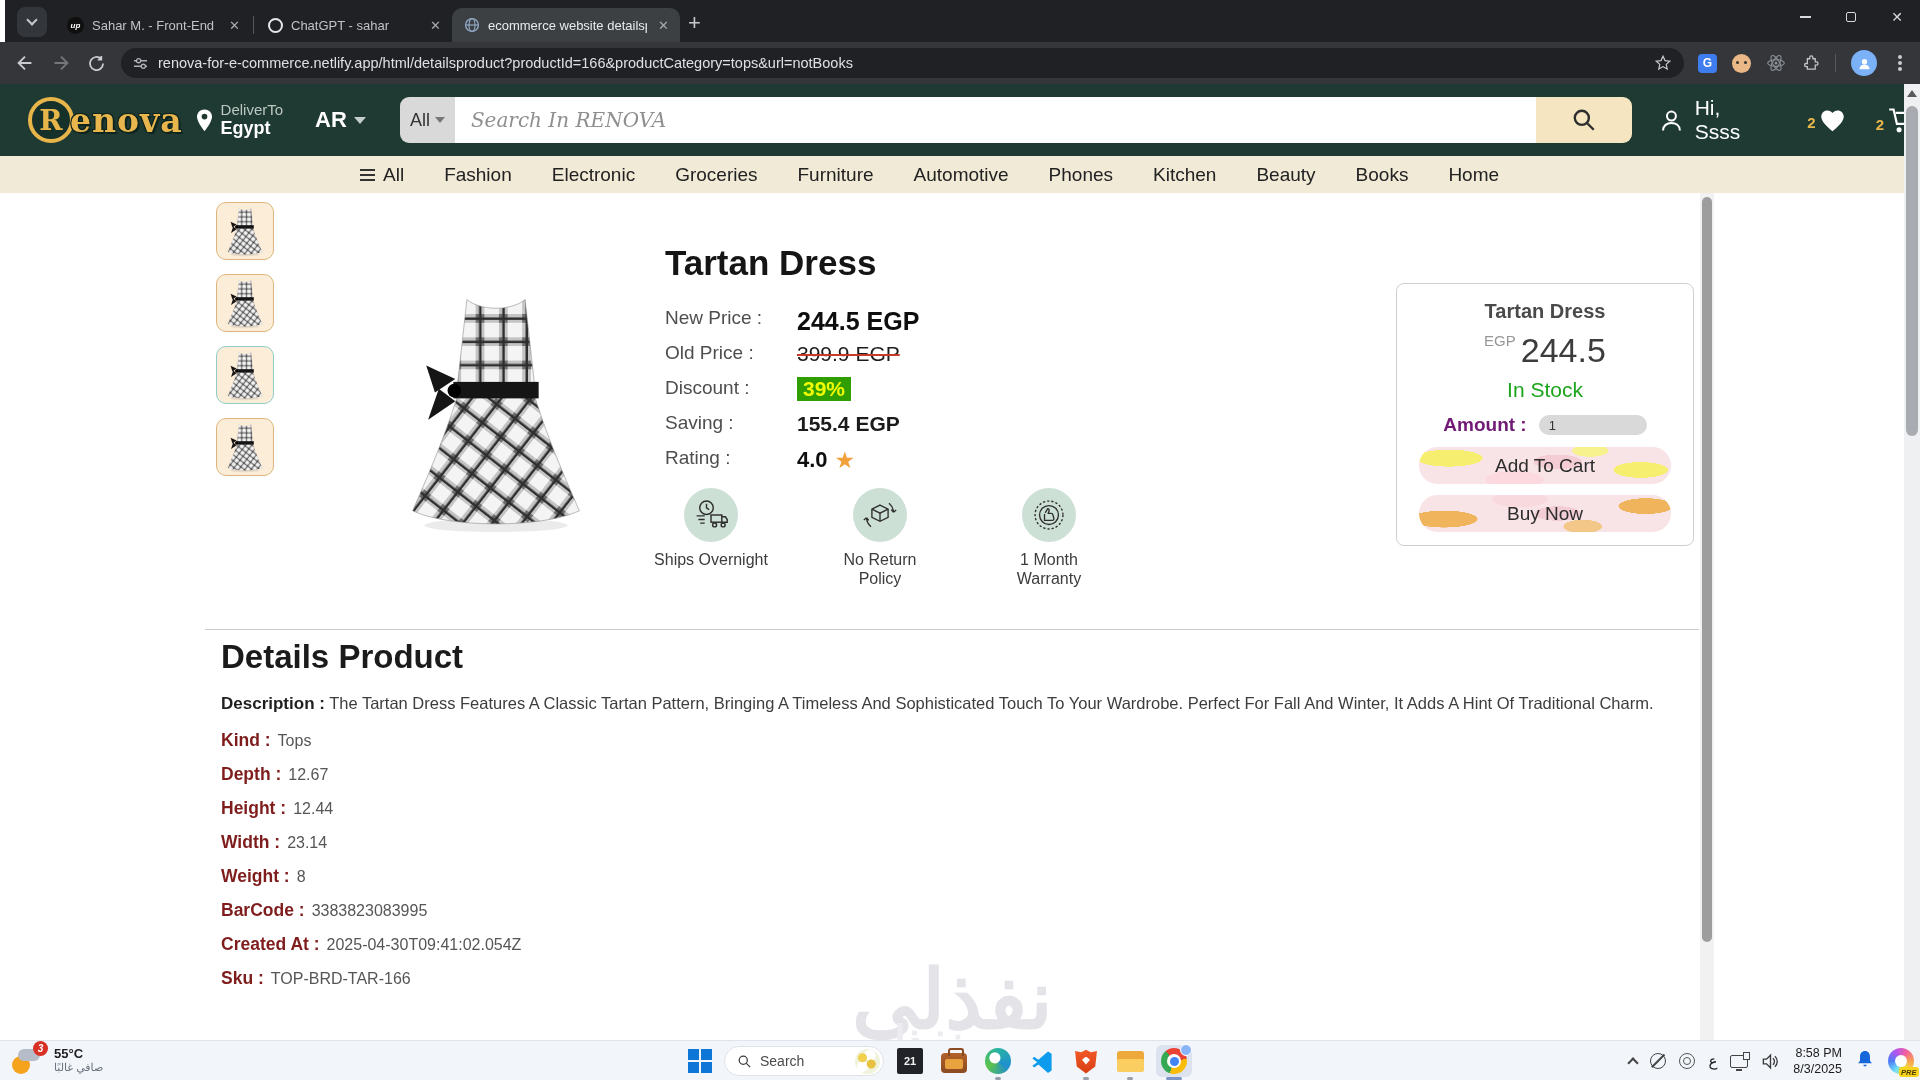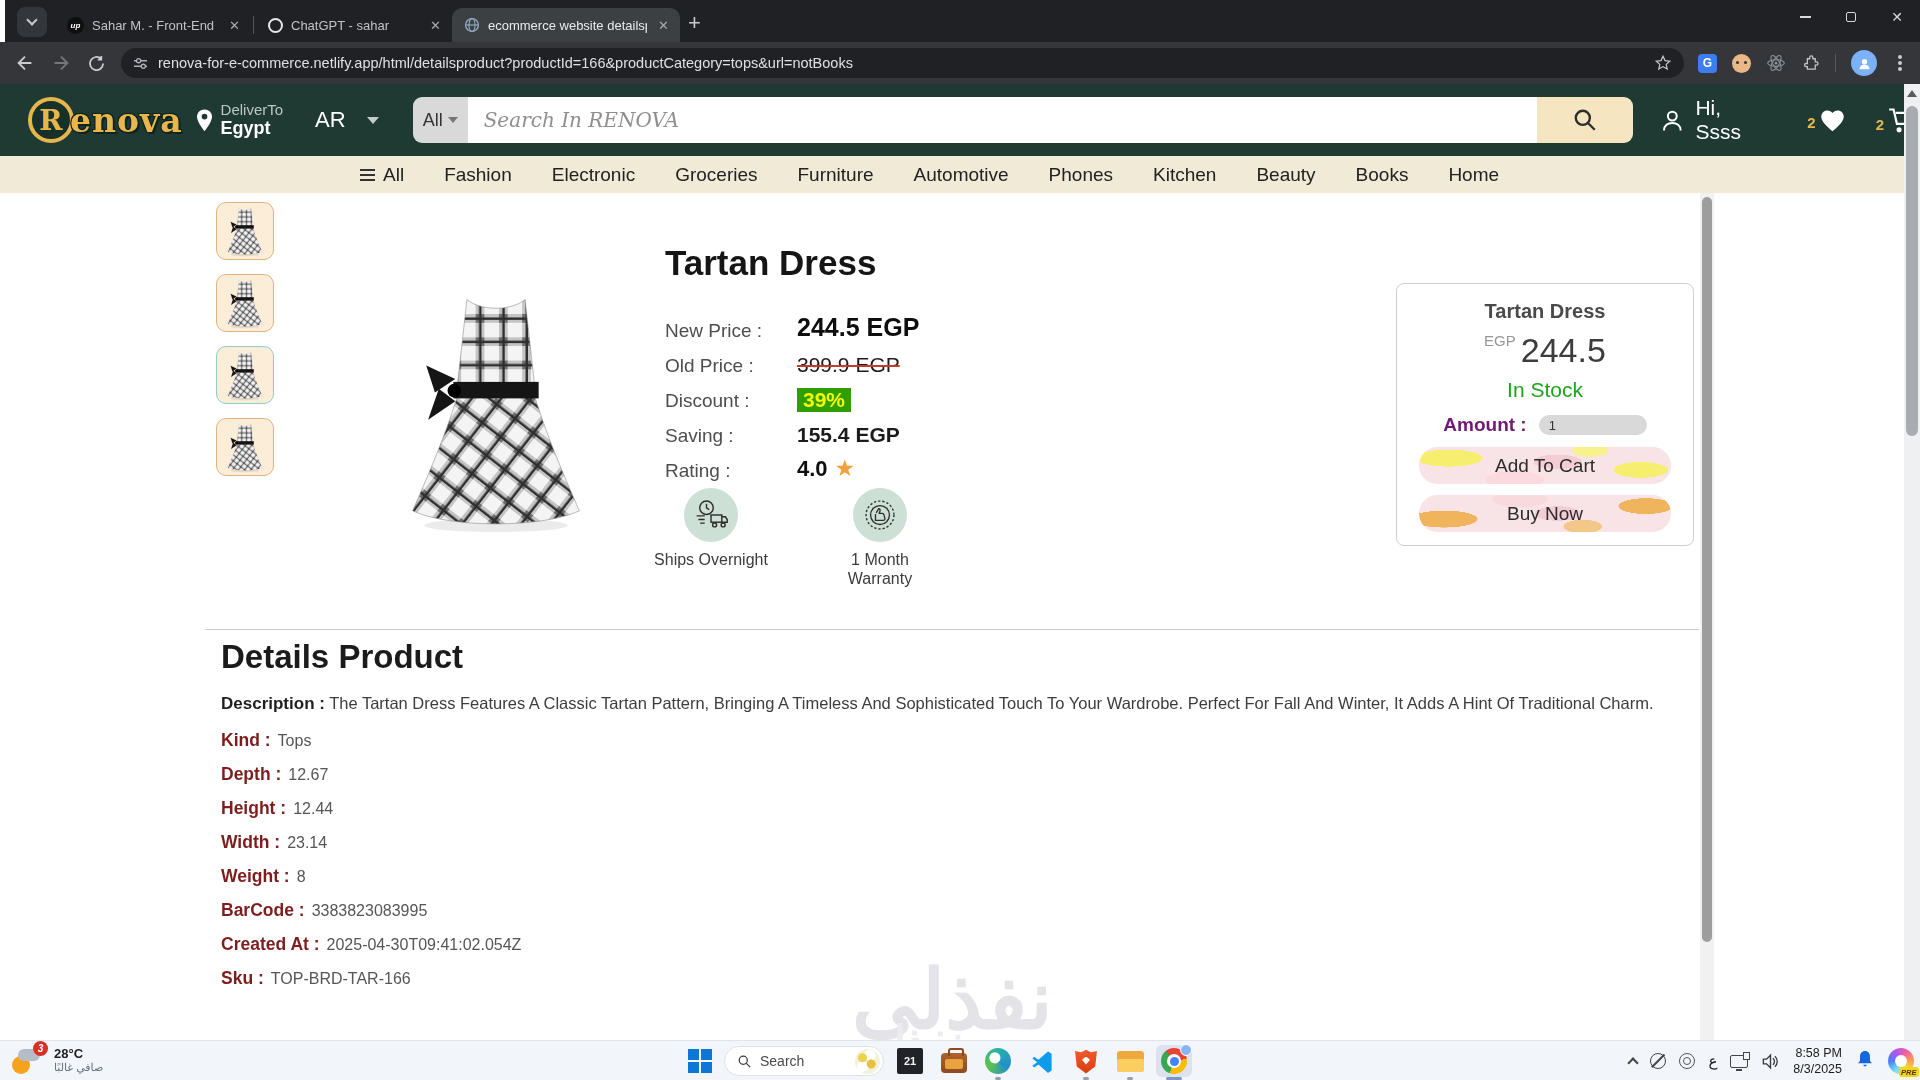--- a/index.html
+++ b/index.html
@@ -55,22 +55,22 @@
   .logo-c { width:46px; height:46px; border:4px solid #e7b54a; border-radius:50%; background:#16302a;
     color:#e7b54a; font-family:"DejaVu Serif",serif; font-weight:bold; font-size:28px;
     display:flex; align-items:center; justify-content:center; }
   .logo-t { font-family:"DejaVu Serif",serif; font-weight:bold; font-size:33px; color:#e9b64d;
     margin-left:-4px; letter-spacing:1px;
     text-shadow:2px 2px 0 #0e241e,-1px -1px 0 #0e241e,1px -1px 0 #0e241e,-1px 1px 0 #0e241e; }
   .deliver { display:flex; align-items:center; margin-left:12px; }
   .deliver .txt { margin-left:7px; }
   .d1 { color:#bcc7c2; font-size:15px; }
   .d2 { color:#fff; font-size:18px; font-weight:bold; }
-  .lang { margin-left:32px; display:flex; align-items:center; gap:21px; color:#fff;
-    font-weight:normal; font-size:22px; }
+  .lang { margin-left:32px; display:flex; align-items:center; gap:7px; color:#fff;
+    font-weight:bold; font-size:22px; }
   .caret { width:0; height:0; border-left:6px solid transparent; border-right:6px solid transparent;
     border-top:7px solid #c3cdc9; }
   .caret.sm { border-left-width:5px; border-right-width:5px; border-top-width:6px; border-top-color:#777; }
   .searchwrap { display:flex; align-items:stretch; height:46px; margin-left:34px; width:1237px;
     border-radius:9px; overflow:hidden; }
   .scope { background:#d9d9d9; color:#333; font-size:18px; display:flex; align-items:center;
     gap:5px; padding:0 10px; }
   .sinput { flex:1; border:none; outline:none; font-size:20px; padding:0 16px; color:#222; background:#fff; }
   .sinput::placeholder { font-family:"DejaVu Serif",serif; font-style:italic; color:#8f8f8f; }
   .sbtn { width:96px; background:#f6e5c1; display:flex; align-items:center; justify-content:center; }
@@ -89,21 +89,21 @@
 
   
   .thumbs { position:absolute; left:216px; top:202px; display:flex; flex-direction:column; gap:14px; }
   .thumb { width:58px; height:58px; background:#fcedd9; border:1px solid #ddb57c; border-radius:10px;
     display:flex; align-items:center; justify-content:center; }
   .thumb.sel { border-color:#8ecdc8; }
   .mainimg { position:absolute; left:398px; top:284px; }
 
   .pinfo { position:absolute; left:665px; top:243px; }
   .ptitle { font-size:35px; font-weight:600; color:#151515; margin-bottom:24px; }
-  .spec-row { display:flex; align-items:flex-end; height:35px; }
+  .spec-row { display:flex; align-items:flex-start; height:35px; }
   .spec-label { width:132px; font-size:19px; color:#4e4e4e; }
   .v-new { font-size:25px; font-weight:bold; color:#0e0e0e; }
   .v-old { font-size:21px; color:#1b1b1b; text-decoration:line-through;
     text-decoration-color:#c63b2a; text-decoration-thickness:2px; }
   .v-disc { font-size:21px; font-weight:bold; color:#f3fb00; background:#2f9e00; padding:0 6px; }
   .v-sav { font-size:21px; font-weight:600; color:#1b1b1b; }
   .v-rat { font-size:22px; font-weight:600; color:#0e0e0e; }
   .star { color:#f2a13a; font-size:23px; margin-left:7px; }
 
   .features { position:absolute; left:636px; top:488px; display:flex; gap:19px; }
@@ -498,20 +498,31 @@
         <circle cx="24" cy="31" r="2.2"></circle>
           <circle cx="33.5" cy="31" r="2.2"></circle>
         <path d="M4,21 h9 M6,25 h7 M8,29 h5"></path>
       </svg>
     </div>
     <span class="flabel">Ships Overnight</span>
   </div>
   <div class="feat">
     <div class="fcirc">
       <svg width="36" height="36" viewBox="0 0 40 40" fill="none" stroke="#2e2e2e" stroke-width="1.5">
+        <path d="M20,9 l9,4.5 v9 l-9,4.5 l-9,-4.5 v-9 z"></path>
+        <path d="M11,13.5 L20,18 l9,-4.5 M20,18 v9"></path>
+        <path d="M30,7 a14,14 0 0 1 5,10 M35,17 l-2.5,-3 M35,17 l3,-2.5"></path>
+        <path d="M10,33 a14,14 0 0 1 -5,-10 M5,23 l2.5,3 M5,23 l-3,2.5"></path>
+      </svg>
+    </div>
+    <span class="flabel">No Return Policy</span>
+  </div>
+  <div class="feat">
+    <div class="fcirc">
+      <svg width="36" height="36" viewBox="0 0 40 40" fill="none" stroke="#2e2e2e" stroke-width="1.5">
         <circle cx="20" cy="20" r="15.5" stroke-dasharray="2.5 2.2"></circle>
         <circle cx="20" cy="20" r="10.5"></circle>
         <path d="M15,19 v7 h2.2 M17.2,26 h6.3 c1.4,0 2.2,-1 1.9,-2.2 l-1,-4 c-0.2,-1 -1,-1.6 -2,-1.6 h-3.2 l0.9,-3.2 c0.3,-1.1 -0.5,-2 -1.6,-2 l-2.7,4.7"></path>
       </svg>
     </div>
     <span class="flabel">1 Month Warranty</span>
   </div>
 </div>
 
 <div class="buybox">
@@ -581,21 +592,21 @@
 </div>
 
 <div class="taskbar">
   <div class="tb-weather">
     <span class="wicon">
       <i class="wsun"></i>
         <i class="wcloud"></i>
       <i class="wbadge">3</i>
     </span>
     <span>
-      <div class="wtemp">28°C</div>
+      <div class="wtemp">55°C</div>
       <div class="wdesc">صافي غالبًا</div>
     </span>
   </div>
   <div class="tb-center">
     <span class="winlogo">
         <i></i>
         <i></i>
         <i></i>
         <i></i>
       </span>

